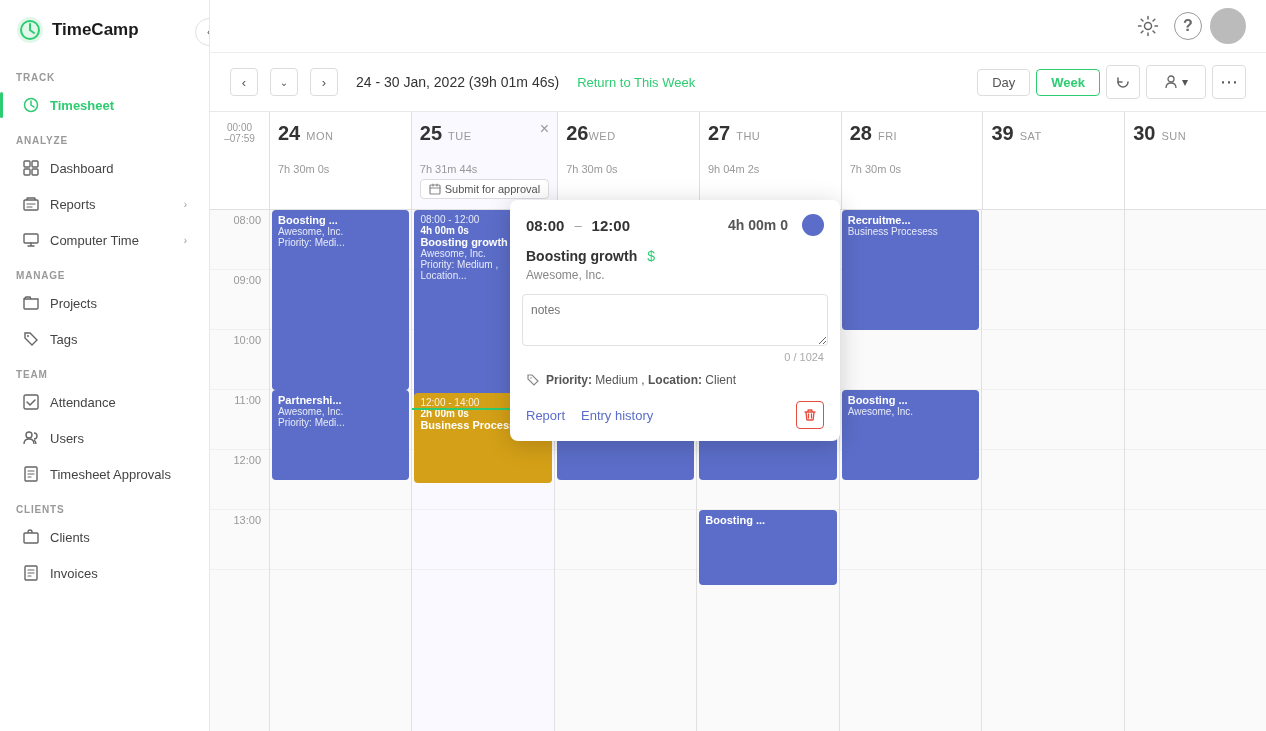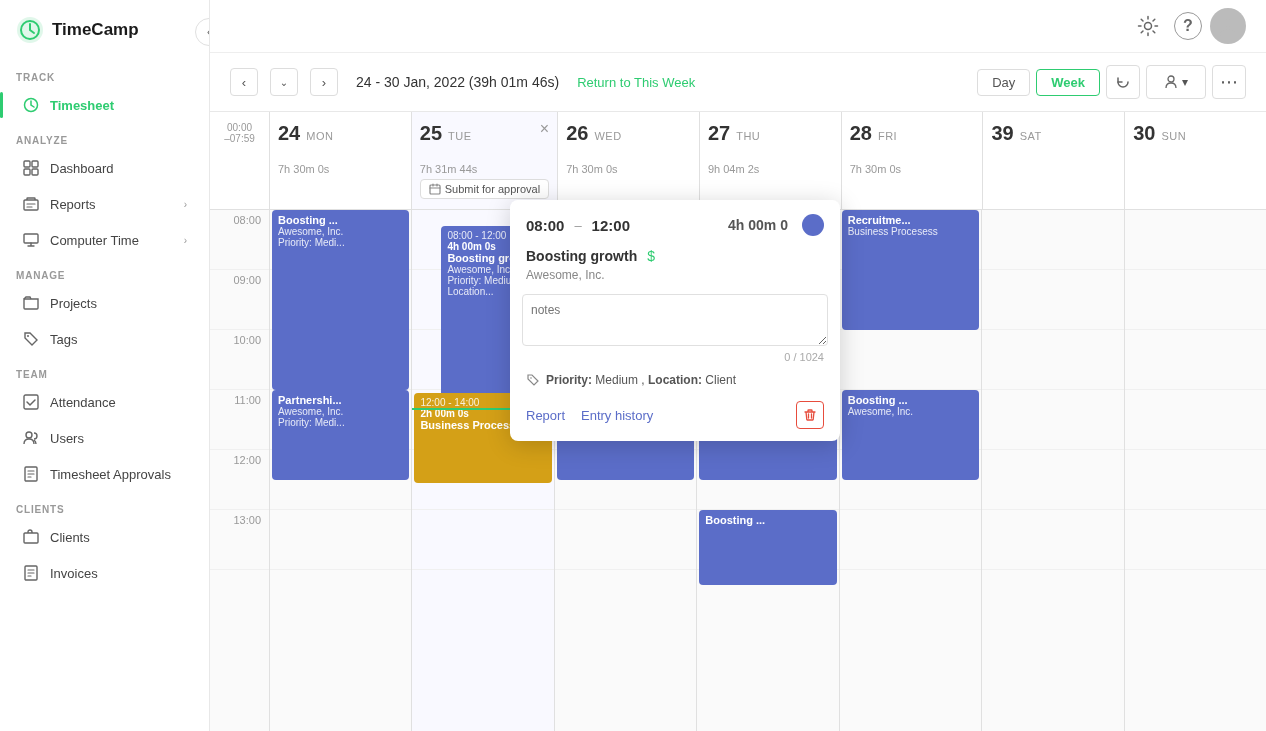--- a/index.html
+++ b/index.html
@@ -282,21 +282,21 @@
         <div class="submit-approval" style="position:relative;bottom:auto;left:auto;transform:none;margin-top:4px;white-space:nowrap;background:#fff;border:1px solid #ddd;border-radius:4px;padding:3px 8px;font-size:11px;color:#555;cursor:pointer;display:flex;align-items:center;gap:4px;">
           <svg width="12" height="12" viewBox="0 0 12 12">
               <rect x="1" y="2" width="10" height="9" rx="1" fill="none" stroke="#888" stroke-width="1.2"></rect>
               <path d="M4 1v2M8 1v2M1 5h10" stroke="#888" stroke-width="1.2" stroke-linecap="round"></path>
             </svg>
           <span>Submit for approval</span>
         </div>
       </div>
 
       <div class="day-header">
-        <div style="display:flex;align-items:baseline;gap:6px;">
+        <div style="display:flex;align-items:baseline;">
           <span class="day-num">26</span>
           <span class="day-name">WED</span>
         </div>
         <div class="day-hours">7h 30m 0s</div>
       </div>
 
       <div class="day-header">
         <div style="display:flex;align-items:baseline;gap:6px;">
           <span class="day-num">27</span>
           <span class="day-name">THU</span>
@@ -361,21 +361,21 @@
         </div>
 
         <div class="day-column" style="background:#f9f9ff;">
           <div class="hour-row"></div>
           <div class="hour-row"></div>
           <div class="hour-row"></div>
           <div class="hour-row"></div>
           <div class="hour-row"></div>
           <div class="hour-row"></div>
 
-          <div class="event event-blue" style="top:16px;height:208px;margin-left:27px;">
+          <div class="event event-blue" style="top:0;height:208px;">
             <div class="event-time">08:00 - 12:00</div>
             <div class="event-duration">4h 00m 0s</div>
             <div class="event-title">Boosting growth</div>
             <div class="event-sub">Awesome, Inc.</div>
             <div class="event-sub">Priority: Medium , Location...</div>
           </div>
           <div class="event event-yellow" style="top:183px;height:90px;">
             <div class="event-time">12:00 - 14:00</div>
             <div class="event-duration">2h 00m 0s</div>
             <div class="event-title">Business Processes</div>

